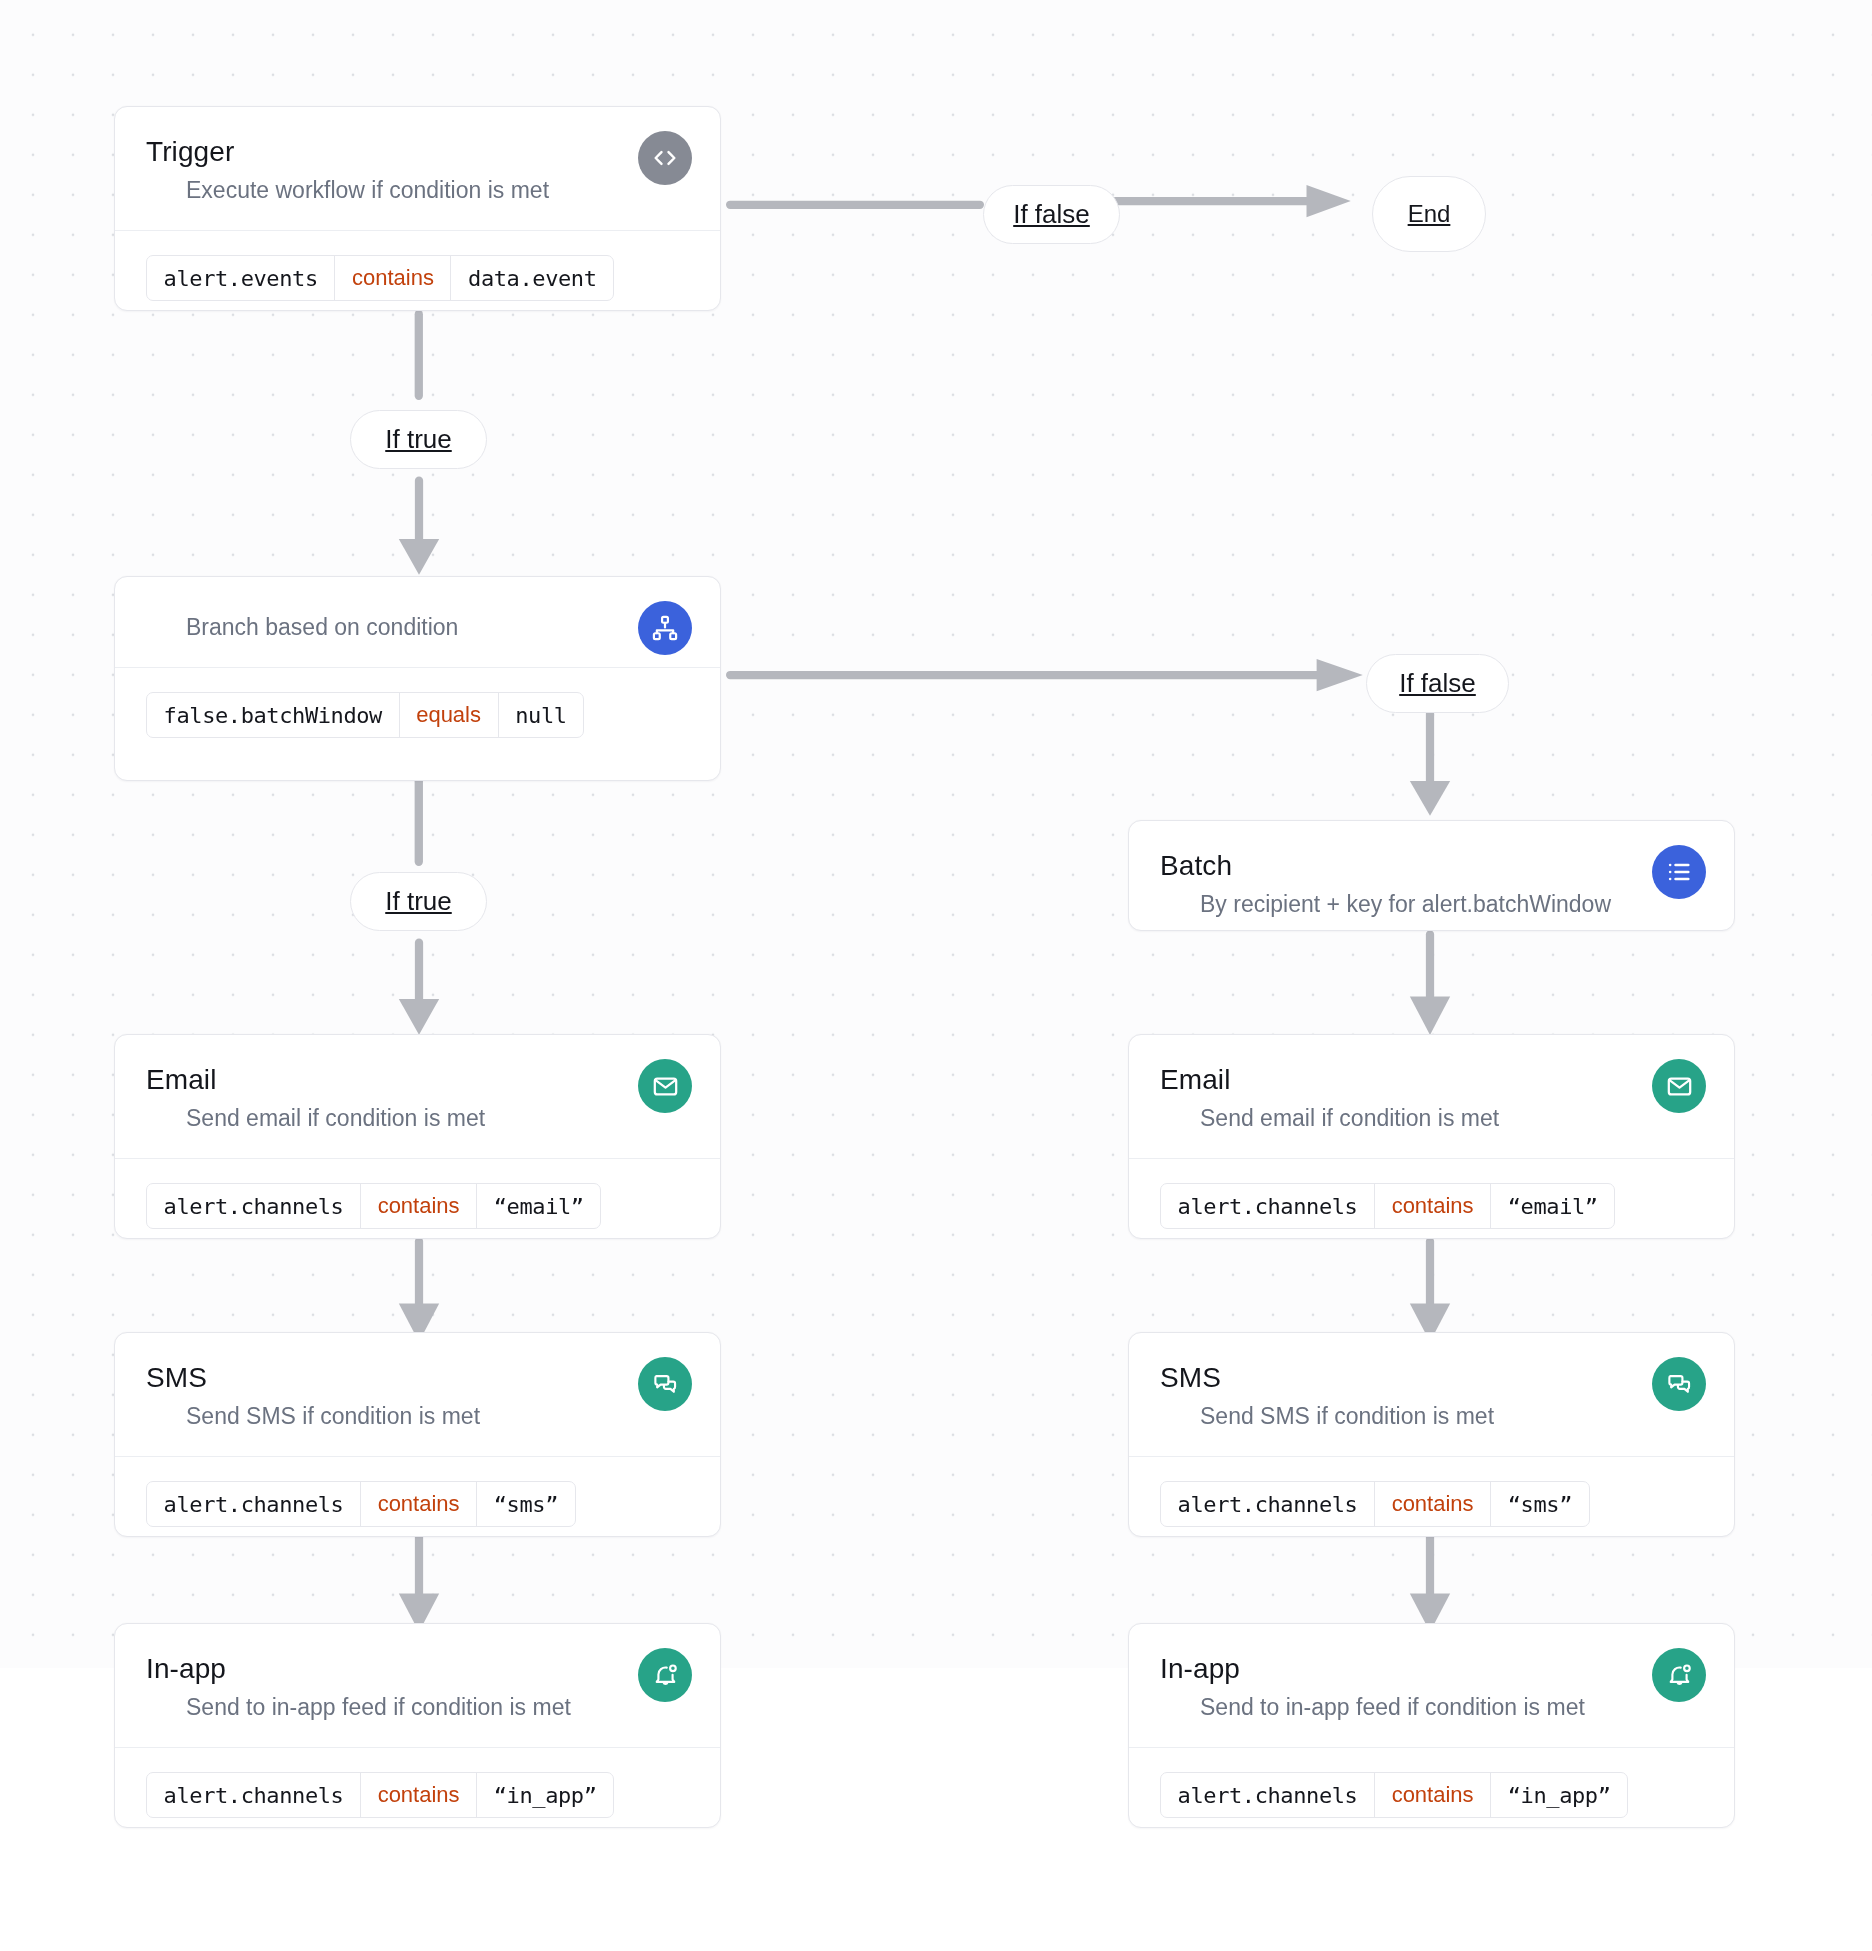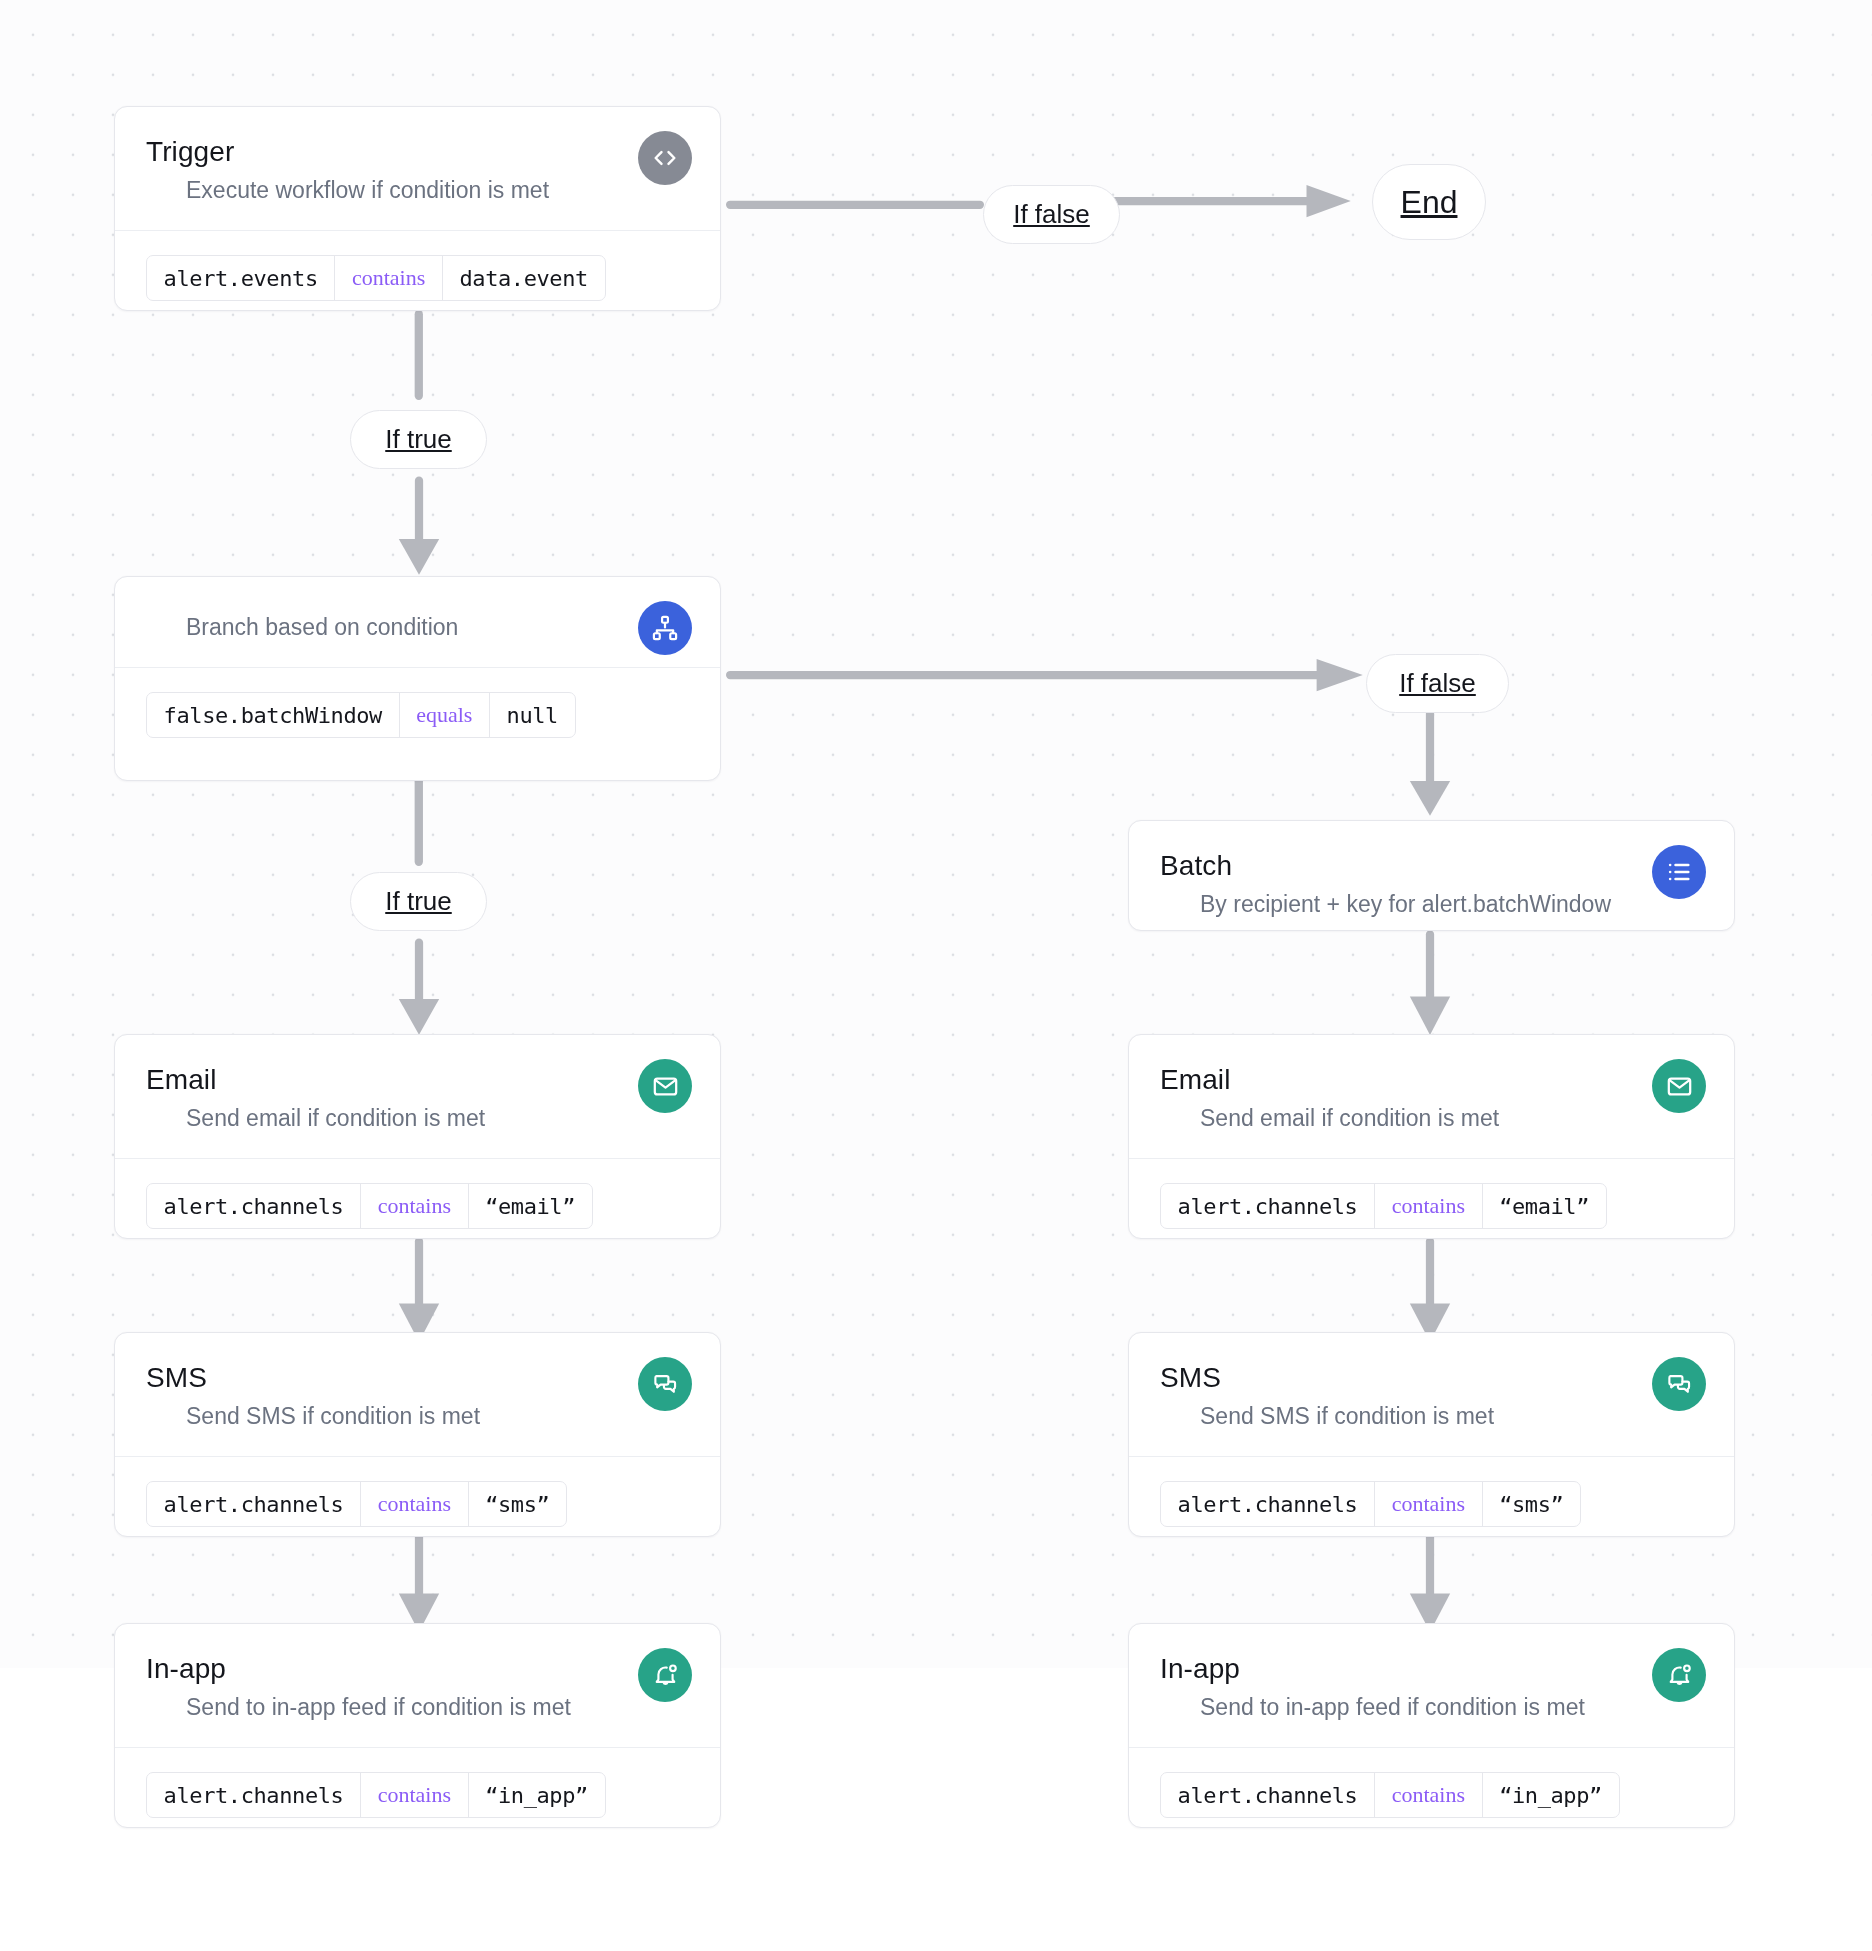--- a/index.html
+++ b/index.html
@@ -77,24 +77,24 @@
     padding:0 16.6px;
     font-size:22px;
     white-space:nowrap;
   }
   .cond .c-field,.cond .c-value{
     font-family:"DejaVu Sans Mono", monospace;
     color:#14161c;
     letter-spacing:-0.4px;
   }
   .cond .c-op{
-    color:#8b5cf6;
+    color:#c2410c;
     border-left:0.9px solid #e6e7ec;
     border-right:0.9px solid #e6e7ec;
-    font-family:Liberation Serif, serif;
+    font-family:Liberation Sans, sans-serif;
   }
 
   
   .pill{
     position:absolute;
     display:flex;align-items:center;justify-content:center;
     background:#ffffff;
     border:0.9px solid #e6e7ec;
     border-radius:922px;
     font-size:26px;
@@ -376,21 +376,21 @@
       <div class="cond">
         <span class="c-field">alert.channels</span>
         <span class="c-op">contains</span>
         <span class="c-value">“in_app”</span>
       </div>
     </div>
   </div>
 
   <div class="pill" style="left:983px;top:185px;width:137px;height:59px;">If false</div>
 
-  <div class="pill" style="left:1372px;top:164px;width:114px;height:76px;font-size:32px;">End</div>
+  <div class="pill" style="left:1372px;top:176px;width:114px;height:76px;font-size:24px;">End</div>
 
   <div class="pill" style="left:350px;top:410px;width:137px;height:59px;">If true</div>
 
   <div class="pill" style="left:1366px;top:654px;width:143px;height:59px;">If false</div>
 
   <div class="pill" style="left:350px;top:872px;width:137px;height:59px;">If true</div>
 
 </div>
 
 

